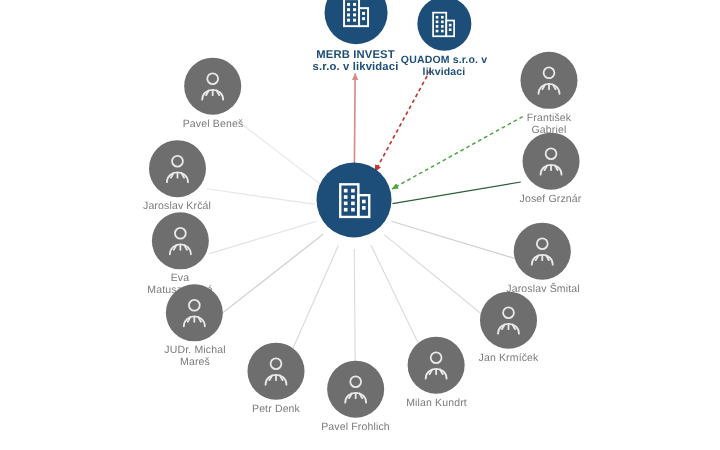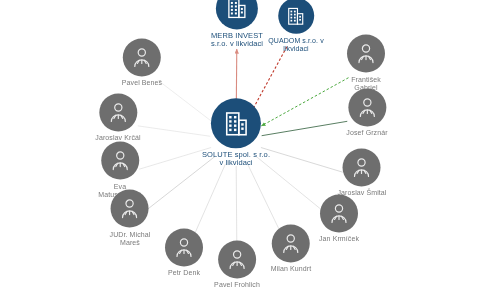--- a/index.html
+++ b/index.html
@@ -44,21 +44,21 @@
   }
   .node-label {
     margin-top: 3px;
     text-align: center;
     line-height: 1.12;
     white-space: pre-line;
     letter-spacing: 0.1px;
   }
   .node-company .node-label {
     color: #1c4e79;
-    font-weight: normal;
+    font-weight: bold;
   }
   .node-person .node-label {
     color: #7a7a7a;
   }
   .icon-building, .icon-person {
     display: block;
   }
 </style>
 </head>
 <body>
@@ -149,22 +149,20 @@
               <rect x="10" y="9" width="2" height="2"></rect>
               <rect x="6" y="12.5" width="2" height="2"></rect>
               <rect x="10" y="12.5" width="2" height="2"></rect>
               <rect x="6" y="16" width="2" height="2"></rect>
               <rect x="10" y="16" width="2" height="2"></rect>
               <rect x="16" y="11.5" width="2" height="2"></rect>
               <rect x="16" y="15" width="2" height="2"></rect>
             </g>
           </svg>
         </div>
-        <div class="node-label" style="font-size: 7.5px;">SOLUTE spol. s r.o.
-v likvidaci</div>
       </div>
       <div class="node node-person" style="left: 142px; top: 76.74px;">
         <div class="node-circle" style="width: 38px; height: 38px; margin-top: -27.74px;">
           <svg class="icon-person" width="24" height="24" viewBox="0 0 24 24">
             <g fill="none" stroke="#e9e9e9" stroke-width="1.2" stroke-linecap="round">
               <circle cx="12" cy="7" r="3.6"></circle>
               <path d="M5 21c0-4 3.2-6.6 7-6.6S19 17 19 21"></path>
               <path d="M12 14.6 L12 18"></path>
               <path d="M9.4 14.9 L7.6 18"></path>
               <path d="M14.6 14.9 L16.4 18"></path>

